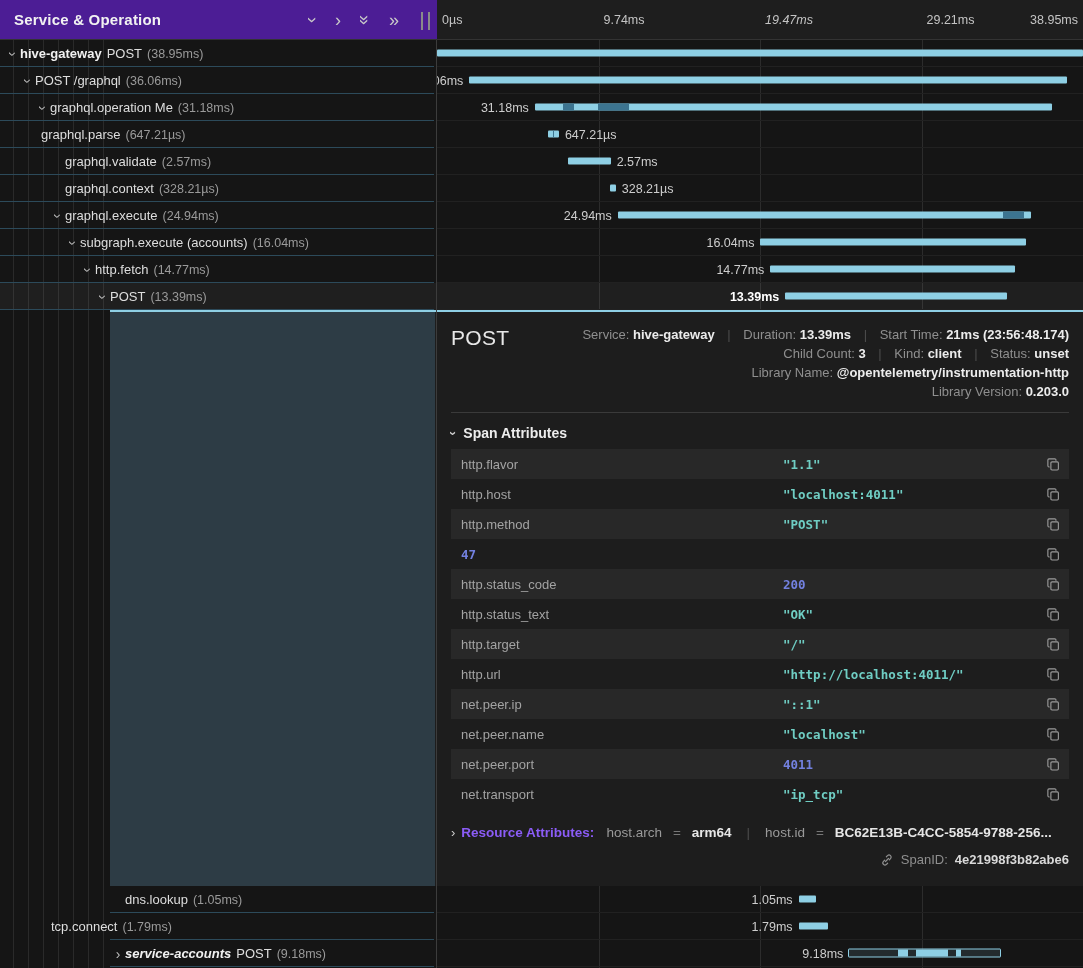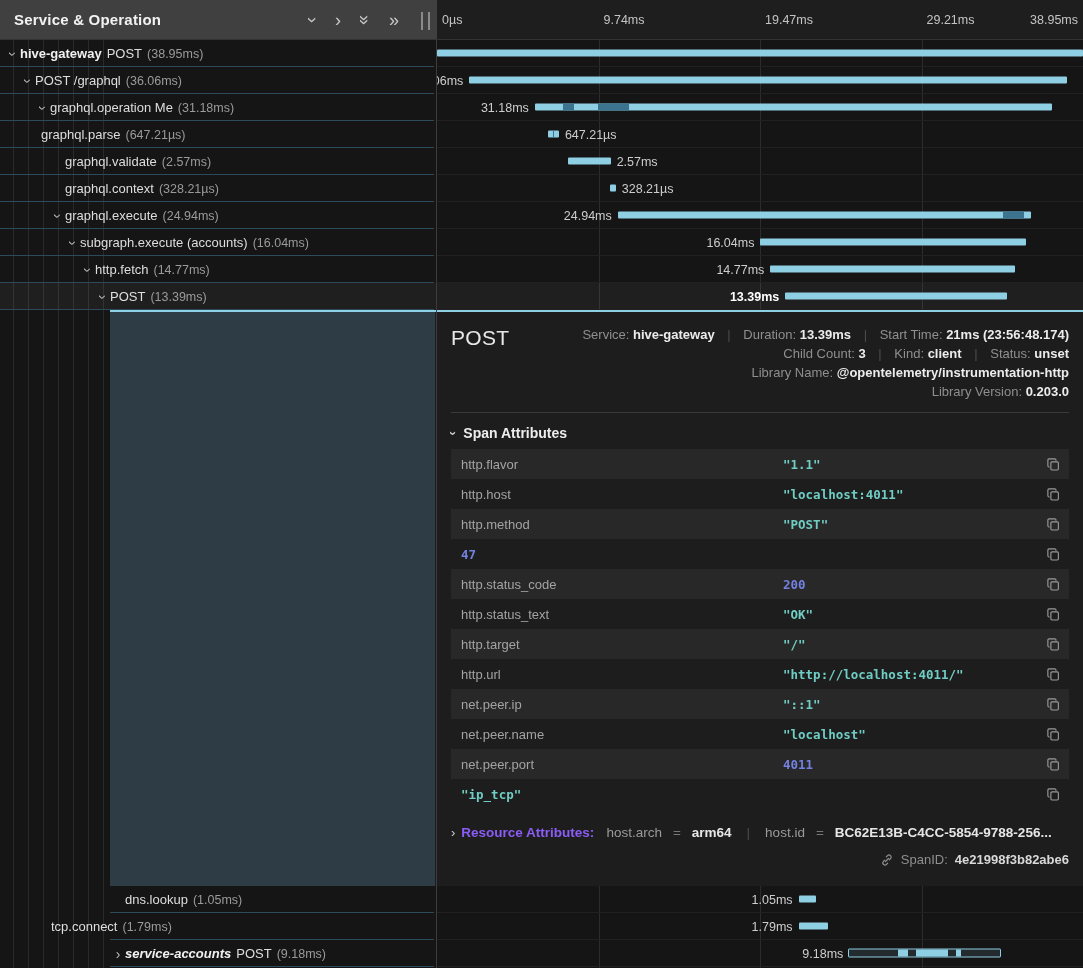--- a/index.html
+++ b/index.html
@@ -1,31 +1,31 @@
 <!DOCTYPE html>
 <html style="--bar: #8ecfe4; --barseg: #3c7490; --strv: #6fcdc3; --numv: #7381e0;"><head>
 <meta charset="utf-8">
 <style>
   html,body{margin:0;padding:0;background:#151515;}
   body{width:1083px;height:968px;overflow:hidden;font-family:"Liberation Sans",sans-serif;color:#ddd;}
   .app{position:relative;width:1083px;height:968px;background:#151515;overflow:hidden;}
 
   
-  .topbar{height:40px;display:flex;background:#404040;border-bottom:1px solid #333;position:relative;z-index:6;box-sizing:border-box;}
+  .topbar{height:40px;display:flex;background:#4c1d95;border-bottom:1px solid #333;position:relative;z-index:6;box-sizing:border-box;}
   .tb-left{width:437px;flex:none;display:flex;align-items:center;padding:0 10px 0 14px;position:relative;box-sizing:border-box;}
   .tb-title{font-weight:bold;font-size:15px;color:#f2f2f2;letter-spacing:.2px;white-space:nowrap;}
   .tb-icons{margin-left:auto;display:flex;gap:19px;align-items:center;margin-right:28px;}
   .hicon{color:#c9c9c9;font-size:18px;line-height:1;display:inline-block;cursor:pointer;}
   .rot90{transform:rotate(90deg);}
   .resizer{position:absolute;right:7px;top:12px;height:18px;width:5px;border-left:2px solid #8a8a8a;border-right:2px solid #8a8a8a;cursor:col-resize;}
   .tb-right{flex:1;position:relative;background:#1e1e1e;}
   .tick{position:absolute;top:0;bottom:0;display:flex;align-items:center;font-size:12.5px;color:#c4c4c4;white-space:nowrap;}
   .tick:nth-child(1){left:5px;}
   .tick:nth-child(2){left:calc(25% + 5px);}
-  .tick:nth-child(3){left:calc(50% + 5px);}
+  .tick:nth-child(3){left:calc(50% + 5px);font-style:italic;}
   .tick:nth-child(4){left:calc(75% + 5px);}
   .tick:nth-child(5){right:5px;}
 
   
   .main{position:relative;height:928px;}
   .gridlines{position:absolute;left:437px;top:0;right:0;bottom:0;z-index:0;}
   .gl{position:absolute;top:0;bottom:0;width:1px;background:#2c2c2c;}
   .gl:nth-child(1){left:25%;}
   .gl:nth-child(2){left:50%;}
   .gl:nth-child(3){left:75%;}
@@ -419,20 +419,21 @@
               <span class="attr-key">net.peer.port</span>
               <span class="attr-val number">4011</span>
               <span class="copy-btn">
                 <svg width="15" height="15" viewBox="0 0 16 16" fill="none" stroke="currentColor" stroke-width="1.2" stroke-linejoin="round">
                   <rect x="5.2" y="5.2" width="8" height="8.6" rx="1.2"></rect>
                   <path d="M3.9 10.6h-.7A1.2 1.2 0 0 1 2 9.4V3.2A1.2 1.2 0 0 1 3.2 2h6.2a1.2 1.2 0 0 1 1.2 1.2v.7"></path>
                 </svg>
               </span>
             </div>
             <div class="attr-row">
+              <span class="attr-key">net.transport</span>
               <span class="attr-val string">"ip_tcp"</span>
               <span class="copy-btn">
                 <svg width="15" height="15" viewBox="0 0 16 16" fill="none" stroke="currentColor" stroke-width="1.2" stroke-linejoin="round">
                   <rect x="5.2" y="5.2" width="8" height="8.6" rx="1.2"></rect>
                   <path d="M3.9 10.6h-.7A1.2 1.2 0 0 1 2 9.4V3.2A1.2 1.2 0 0 1 3.2 2h6.2a1.2 1.2 0 0 1 1.2 1.2v.7"></path>
                 </svg>
               </span>
             </div>
           </div>
         <div class="resource-line">

